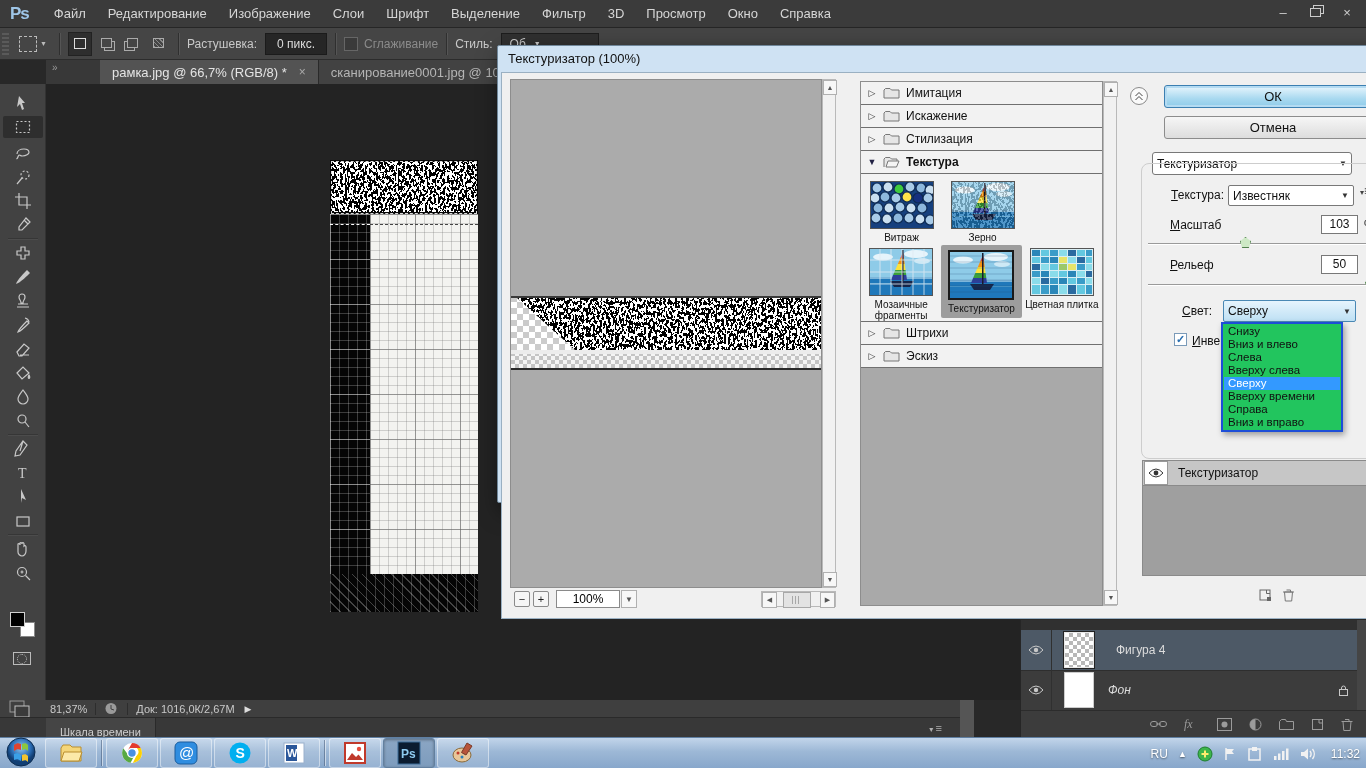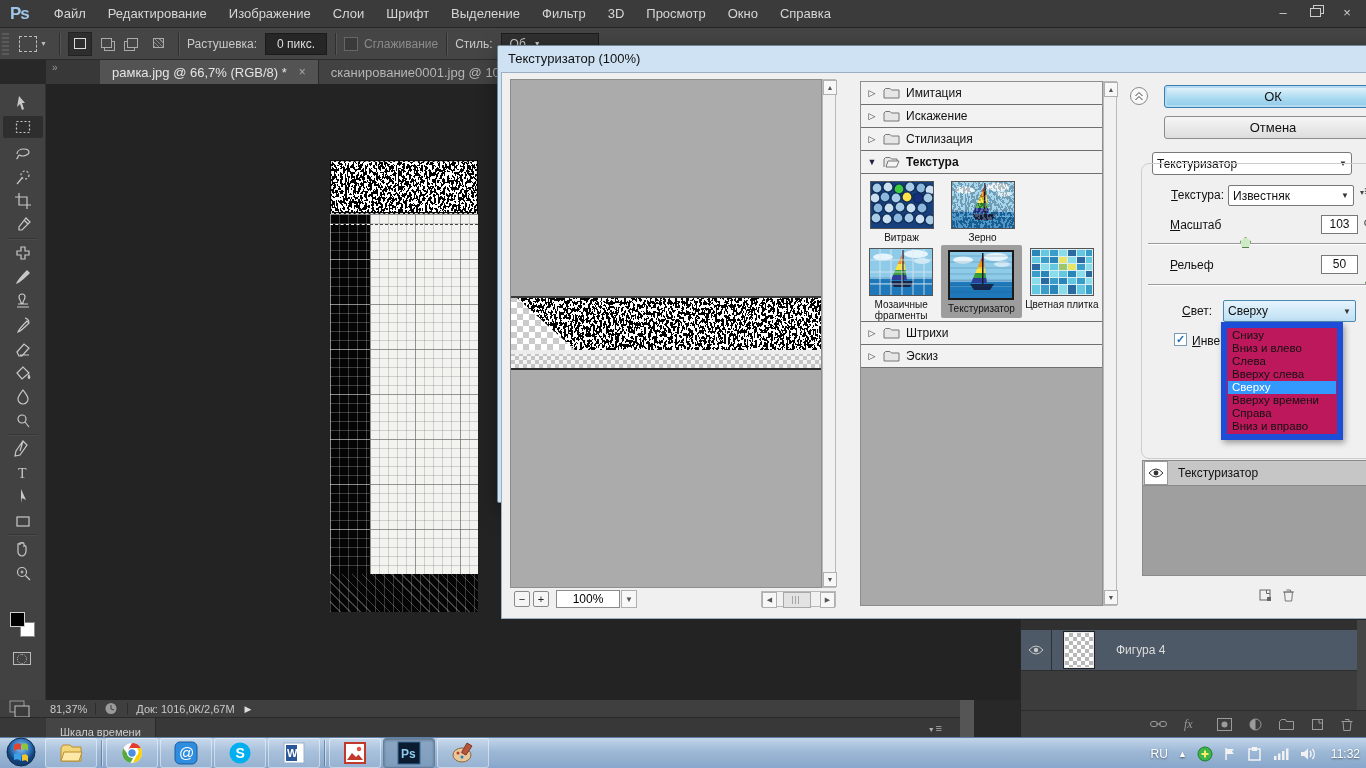--- a/index.html
+++ b/index.html
@@ -46,21 +46,21 @@
   .thSel .thImg{border:2px solid #1a1a1a}
   .sbV{background:#f1f1f1;border:1px solid #b9b9b9}
   .sbBtn{background:#f7f7f7;border:1px solid #b0b0b0;color:#555;font-size:7px;display:flex;align-items:center;justify-content:center}
   .miniBtn{width:16px;height:16px;background:#f5f5f5;border:1px solid #8a8a8a;border-radius:2px;
            display:flex;align-items:center;justify-content:center;font-size:11px;color:#222}
   .lbl{font-size:12px;color:#111}
   .valBox{background:#fff;border:1px solid #787878;font-size:12px;color:#111;text-align:center;line-height:17px}
   .groove{height:1px;background:#9a9a9a;box-shadow:0 1px 0 #fff}
   .sthumb{width:11px;height:11px;background:#cde9c5;border:1px solid #53814f;
           clip-path:polygon(50% 0,100% 38%,80% 100%,20% 100%,0 38%)}
-  .list{background:#be185d;border:6px solid #1d4ed8;box-shadow:2px 3px 6px rgba(0,0,0,.35);z-index:45}
+  .list{background:#22c55e;border:2px solid #1d4ed8;box-shadow:2px 3px 6px rgba(0,0,0,.35);z-index:45}
   .opt{height:13px;line-height:13px;font-size:11.5px;color:#111;padding:0 4px;white-space:nowrap}
   .opt.sel{background:#3399ff;color:#fff}
   
   .darkbar{background:#3b3b3b;color:#c9c9c9;font-size:11px}
   .dock{background:#3c3c3c;border-left:1px solid #262626}
   .lrow{position:absolute;left:0;width:346px;height:40px;display:flex;align-items:center;border-bottom:1px solid #2e2e2e;color:#dcdcdc;font-size:12px}
   .eyecell{width:30px;height:40px;display:flex;align-items:center;justify-content:center;border-right:1px solid #303030}
   .chk8{background-image:linear-gradient(45deg,#b8b8b8 25%,transparent 25%,transparent 75%,#b8b8b8 75%),
         linear-gradient(45deg,#b8b8b8 25%,#fff 25%,#fff 75%,#b8b8b8 75%);
         background-size:8px 8px;background-position:0 0,4px 4px;background-color:#fff}
@@ -356,20 +356,34 @@
   <div class="s" style="left:0;top:0;width:346px;height:10px;background:#303030"></div>
   <div class="lrow" style="top:10px;background:#4d5966">
     <div class="eyecell">
       <svg width="16" height="12">
           <path d="M1 6q7-8 14 0q-7 8-14 0z" fill="none" stroke="#c8c8c8"></path>
           <circle cx="8" cy="6" r="2.2" fill="#c8c8c8"></circle>
         </svg>
     </div>
     <div class="chk8" style="width:28px;height:34px;margin-left:12px;border:1px solid #e8e8e8;box-shadow:0 0 0 1px #222"></div>
     <span style="margin-left:22px">Фигура 4</span>
+  </div>
+  <div class="lrow" style="top:50px">
+    <div class="eyecell">
+      <svg width="16" height="12">
+          <path d="M1 6q7-8 14 0q-7 8-14 0z" fill="none" stroke="#c8c8c8"></path>
+          <circle cx="8" cy="6" r="2.2" fill="#c8c8c8"></circle>
+        </svg>
+    </div>
+    <div style="width:28px;height:34px;margin-left:12px;background:#fff;border:1px solid #ccc"></div>
+    <span style="margin-left:14px;font-style:italic">Фон</span>
+    <svg width="11" height="13" style="position:absolute;right:18px">
+        <rect x="1.5" y="5.5" width="8" height="6" fill="none" stroke="#c8c8c8"></rect>
+        <path d="M3.5 5.5V4a2 2 0 014 0v1.5" fill="none" stroke="#c8c8c8"></path>
+      </svg>
   </div>
   <div class="s" style="left:0;top:90px;width:346px;height:27px;border-top:1px solid #2c2c2c;display:flex;align-items:center;justify-content:flex-end;gap:17px;padding-right:14px">
     <svg width="17" height="12">
         <rect x="0.5" y="3.5" width="7" height="5" rx="2.5" fill="none" stroke="#9b9b9b"></rect>
         <rect x="9.5" y="3.5" width="7" height="5" rx="2.5" fill="none" stroke="#9b9b9b"></rect>
         <path d="M6 6h5" stroke="#9b9b9b"></path>
       </svg>
     <svg width="16" height="14">
         <text x="0" y="11" font-size="12" font-style="italic" fill="#9b9b9b" font-family="Liberation Serif,serif">fx</text>
       </svg>

